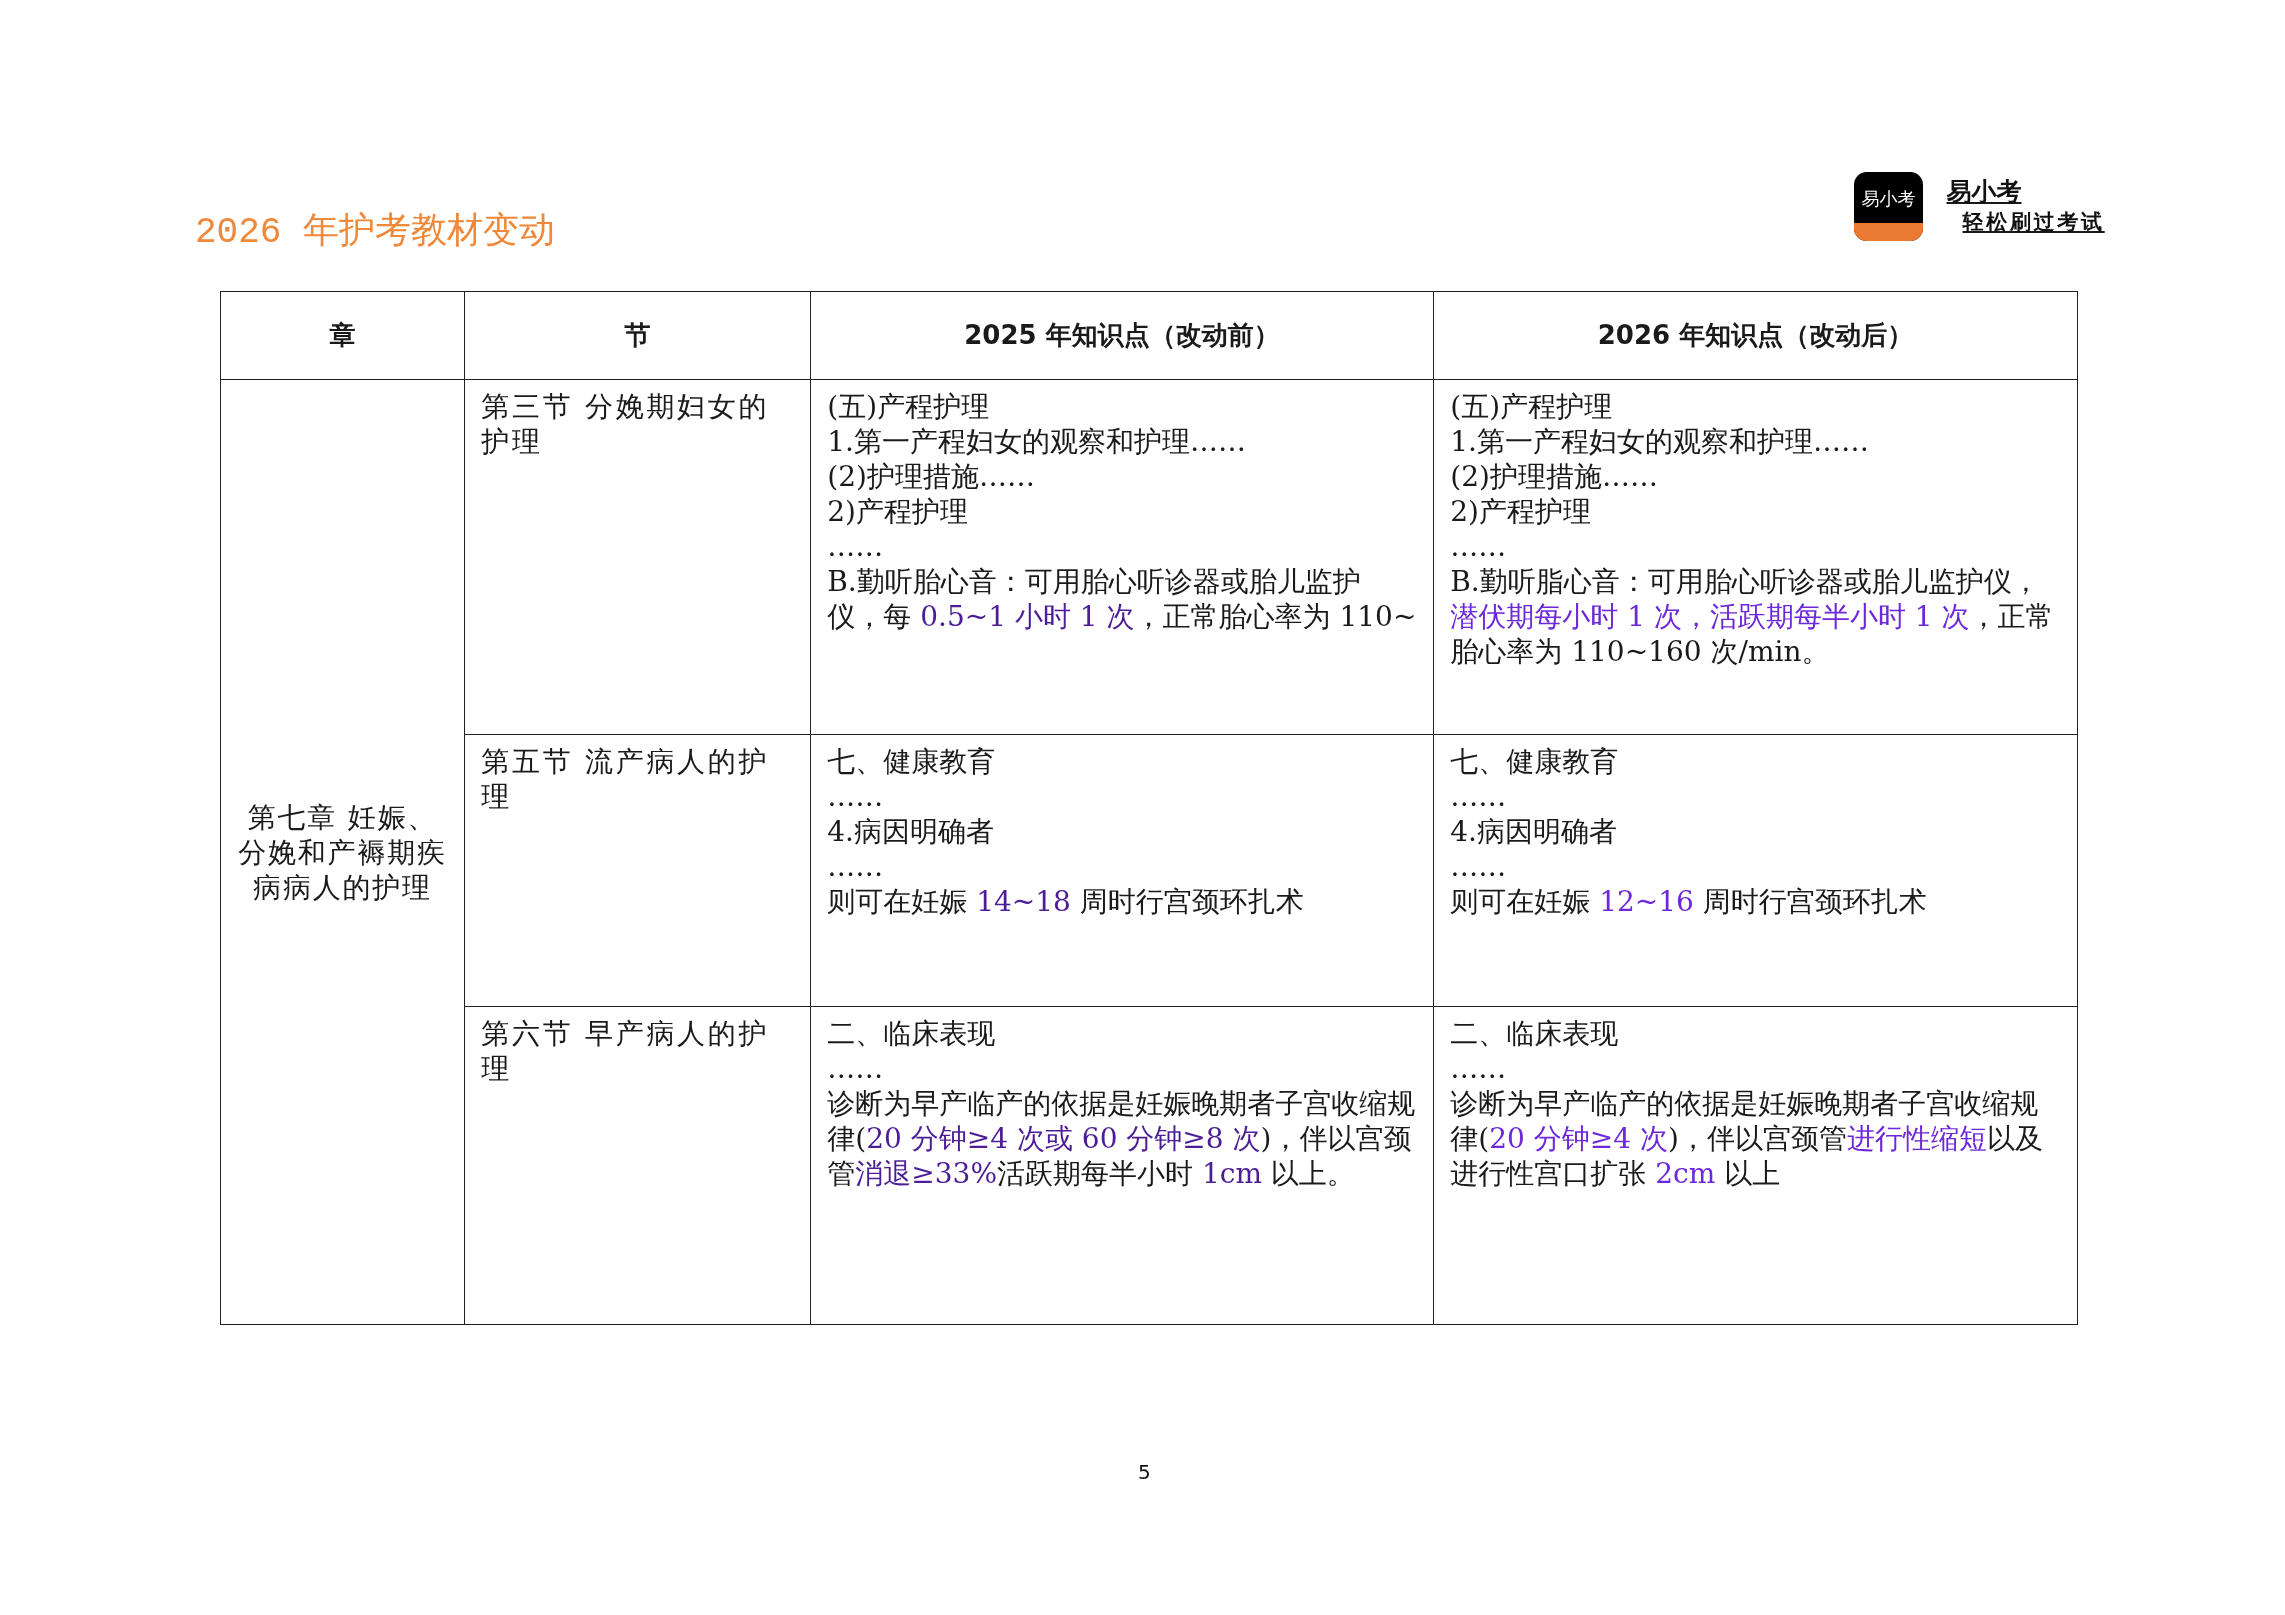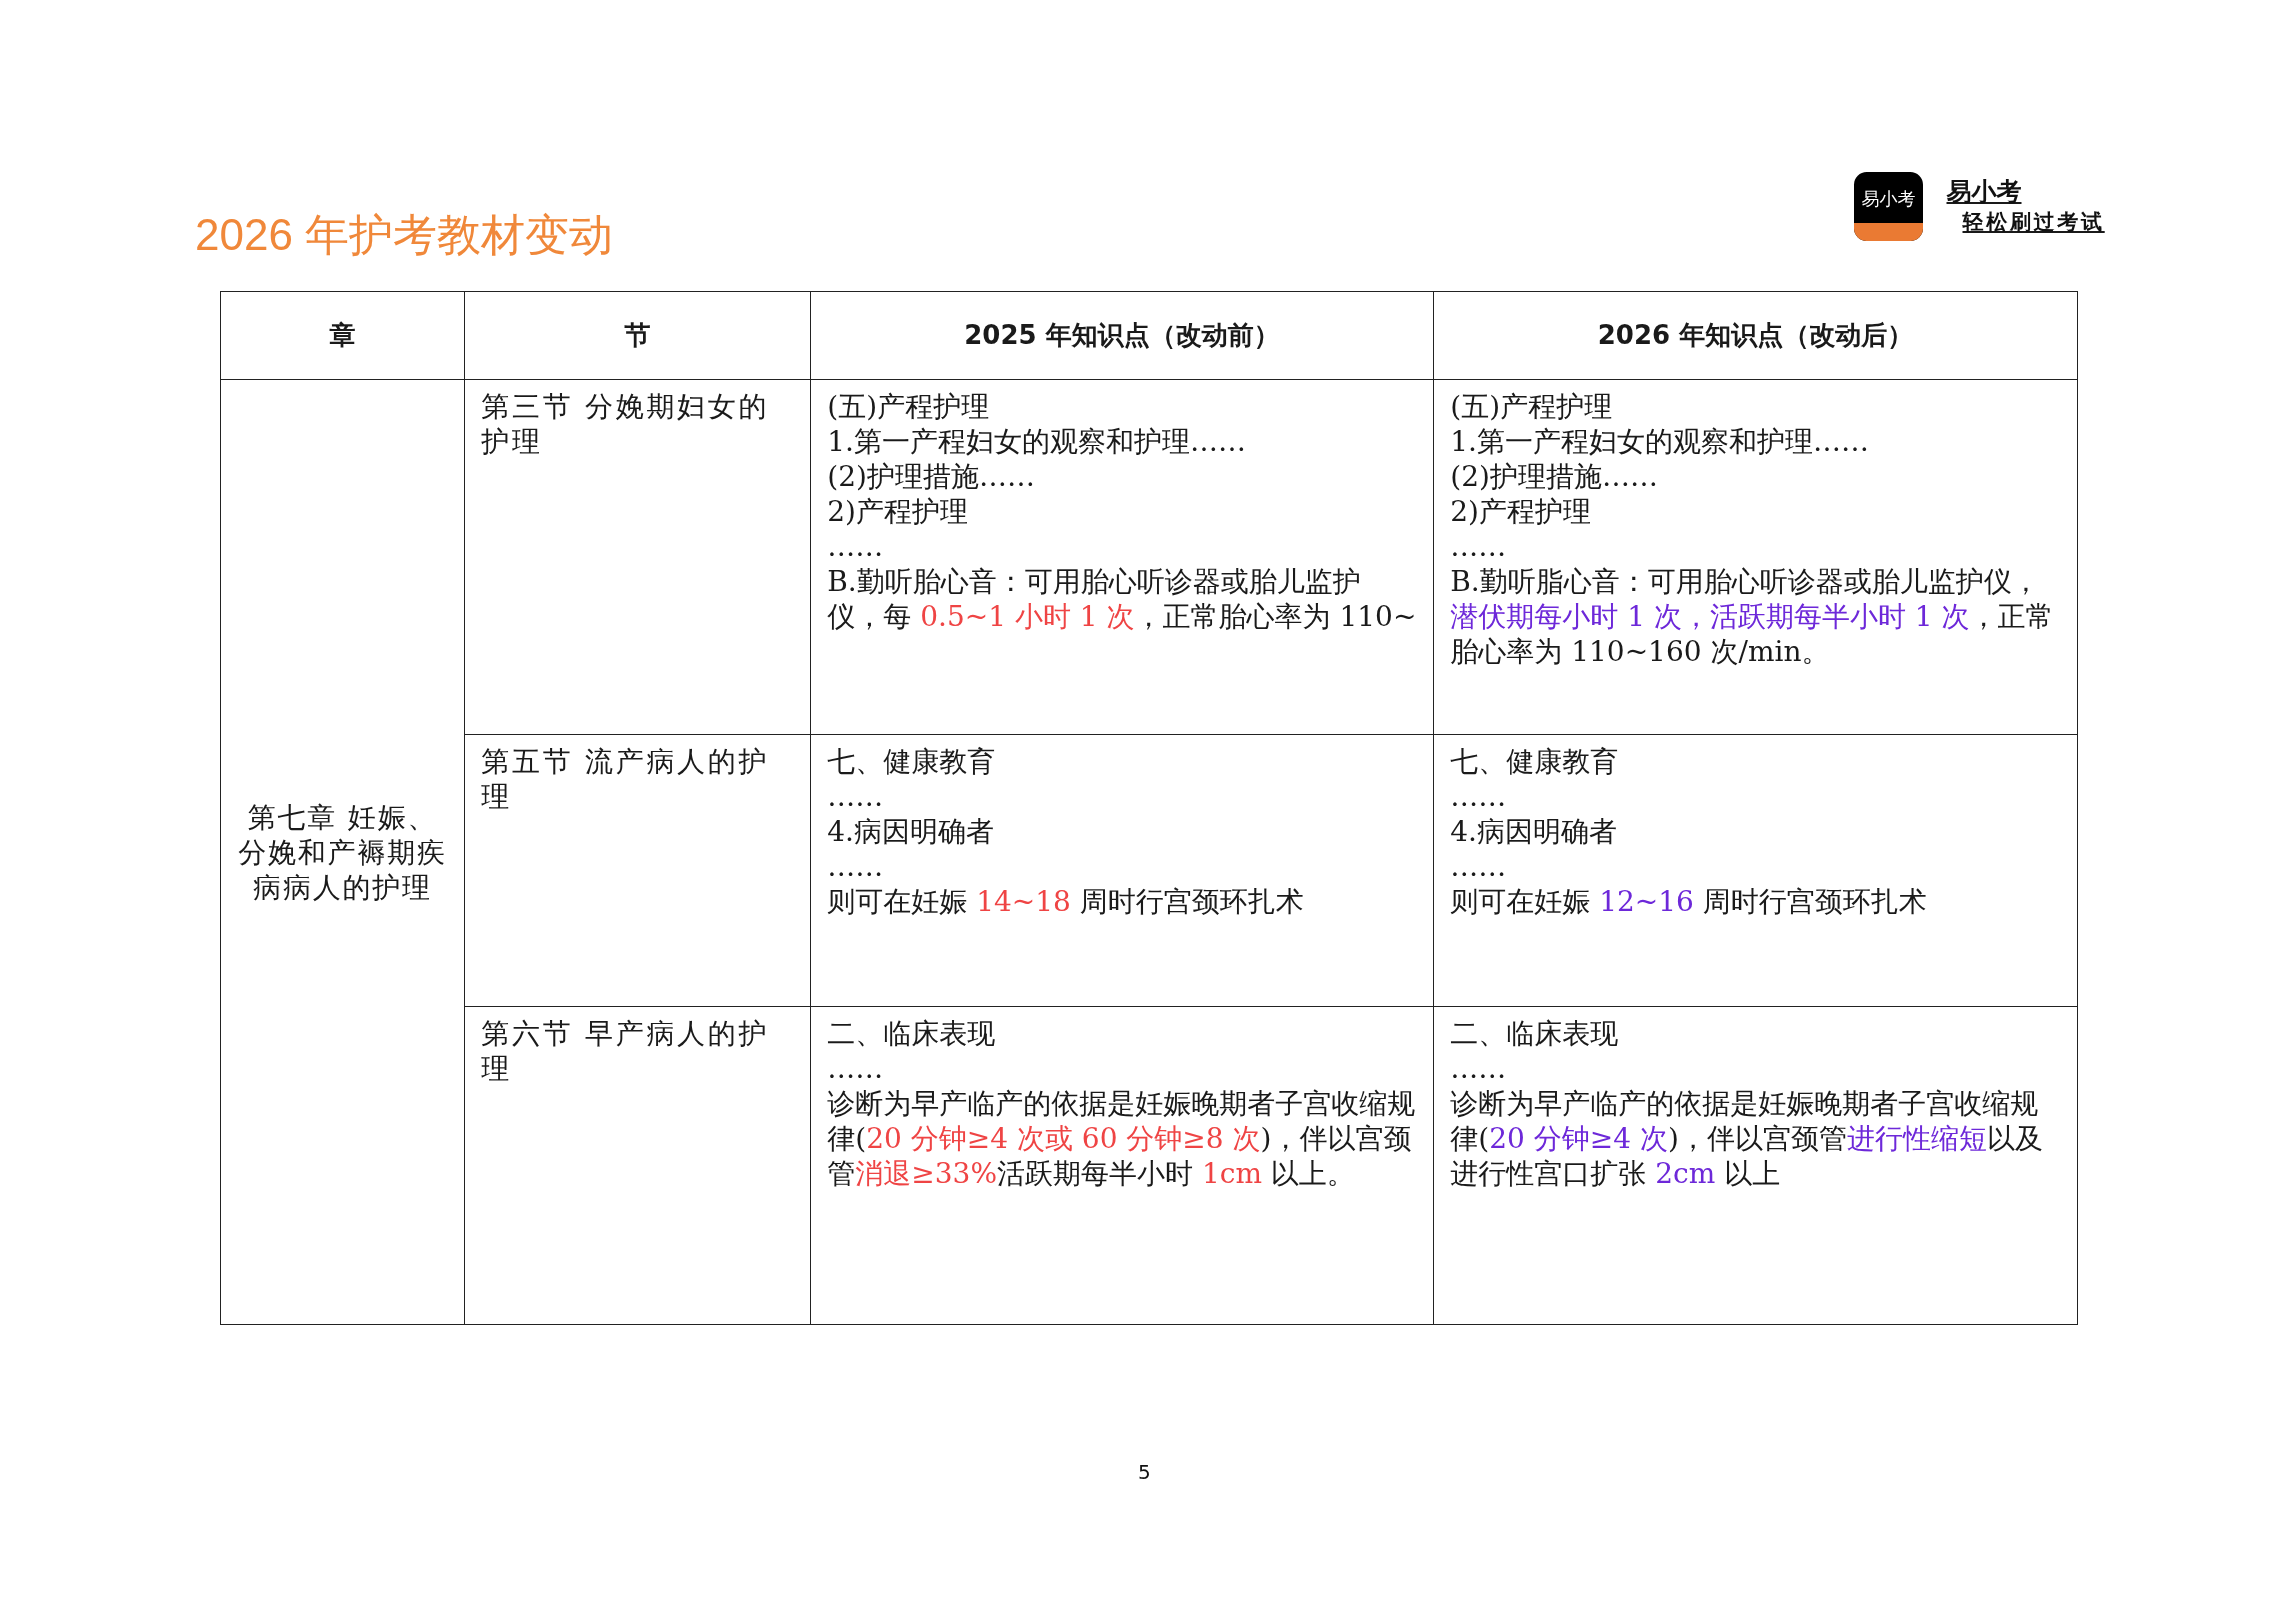--- a/index.html
+++ b/index.html
@@ -1,19 +1,19 @@
 <!DOCTYPE html>
 <html style="font-size:14.5px"><head>
 <meta charset="utf-8">
 <style>
   html, body { margin: 0; padding: 0; background: #ffffff; }
   body { width: 2285px; height: 1616px; position: relative; overflow: hidden;
          font-family: "DejaVu Serif", "Liberation Serif", serif; color: #1a1a1a; }
-  .page-title { position: absolute; left: 195px; top: 206px; font-size: 44px;
-                color: #f0883a; font-family: Liberation Sans, sans-serif;
+  .page-title { position: absolute; left: 195px; top: 206px; font-size: 36px;
+                color: #f0883a; font-family: Liberation Mono, monospace;
                 letter-spacing: 0px; }
   .brand { position: absolute; left: 1854px; top: 172px; display: flex; align-items: center; text-decoration: underline; }
   .brand-logo { width: 69px; height: 69px; border-radius: 12.7px; overflow: hidden;
                 background: #000; position: relative; }
   .brand-logo .logo-text { position: absolute; left: 0; right: 0; top: 14.5px; text-align: center;
                 color: #fff; font-size: 18px; font-family: "DejaVu Sans", sans-serif; }
   .brand-logo .logo-bar { position: absolute; left: 0; right: 0; bottom: 0; height: 18px; background: #ea7a33; }
   .brand-text { margin-left: 23.5px; }
   .brand-name { font-size: 25px; font-weight: bold; font-family: "DejaVu Sans", sans-serif; color: #111; line-height: 31px; }
   .brand-slogan { font-size: 21px; font-weight: bold; font-family: "DejaVu Sans", sans-serif; color: #111; letter-spacing: 2.7px; line-height: 31px; margin-left: 16px; }
@@ -21,21 +21,21 @@
   table.changes { position: absolute; left: 220px; top: 291px; width: 1857px;
                   border-collapse: collapse; table-layout: fixed; }
   table.changes td, table.changes th { border: 1.8px solid #222; vertical-align: top; padding: 0; }
   table.changes th { height: 87px; vertical-align: middle; text-align: center; font-weight: bold;
                      font-size: 26px; font-family: "DejaVu Sans", "Liberation Sans", sans-serif; }
   .cell { padding: 9px 16.3px 9px 16.3px; font-size: 28px; line-height: 35px; }
   .cell .line { display: block; white-space: pre-wrap; }
   .chapter-cell { vertical-align: middle !important; text-align: center; }
   .chapter-cell .cell { padding: 0 16.3px; letter-spacing: 1.8px; }
   .section-cell .cell { letter-spacing: 2.7px; }
-  .red { color: #ef4444; }
+  .red { color: #4c1d95; }
   .blue { color: #6d28d9; }
   .row1 { height: 355px; }
   .row2 { height: 272px; }
   .row3 { height: 318px; }
   .page-number { position: absolute; left: 1138px; top: 1460px; font-size: 20px;
                  font-family: "DejaVu Sans", sans-serif; color: #111; }
 </style>
 </head>
 <body>
 

